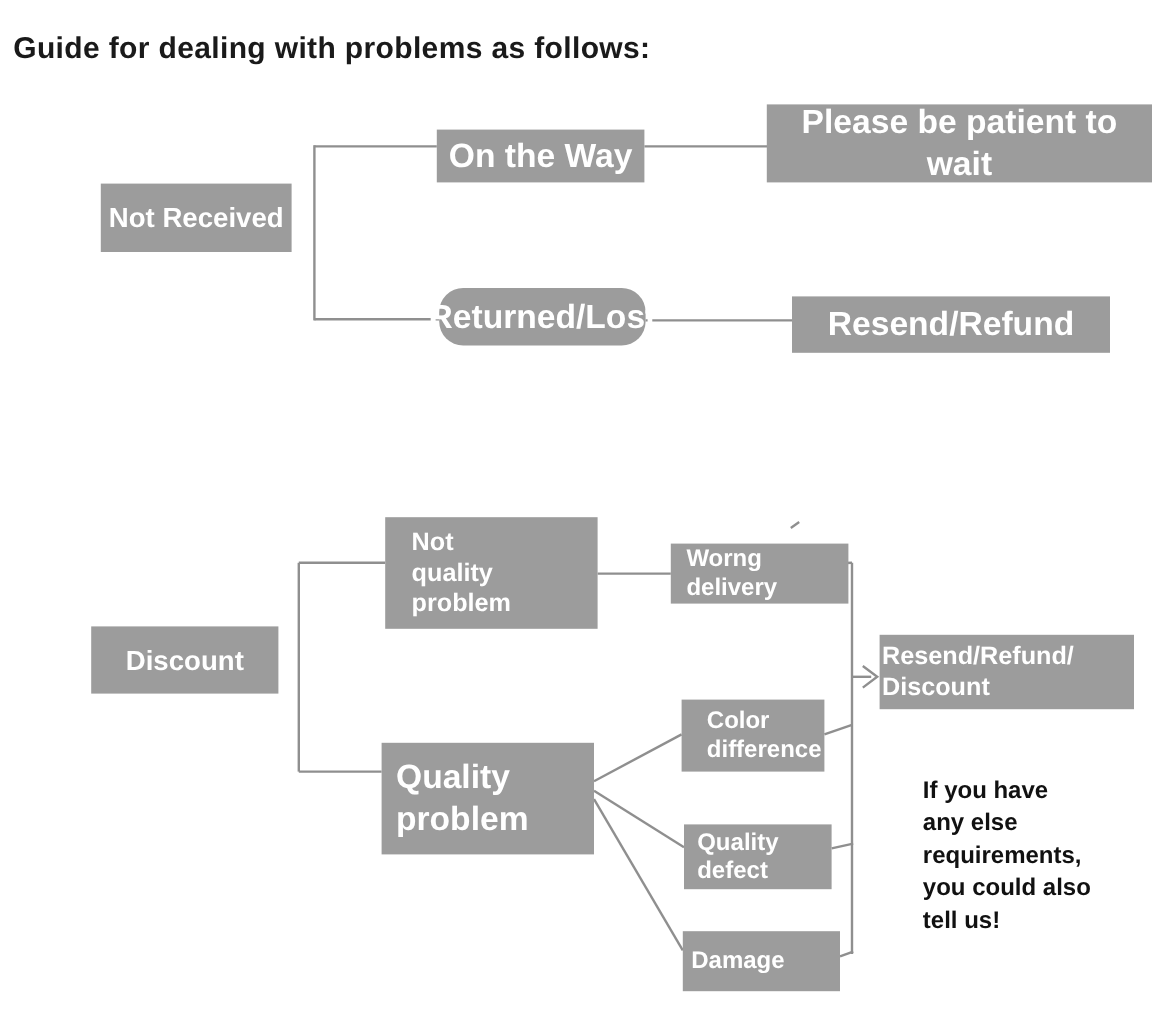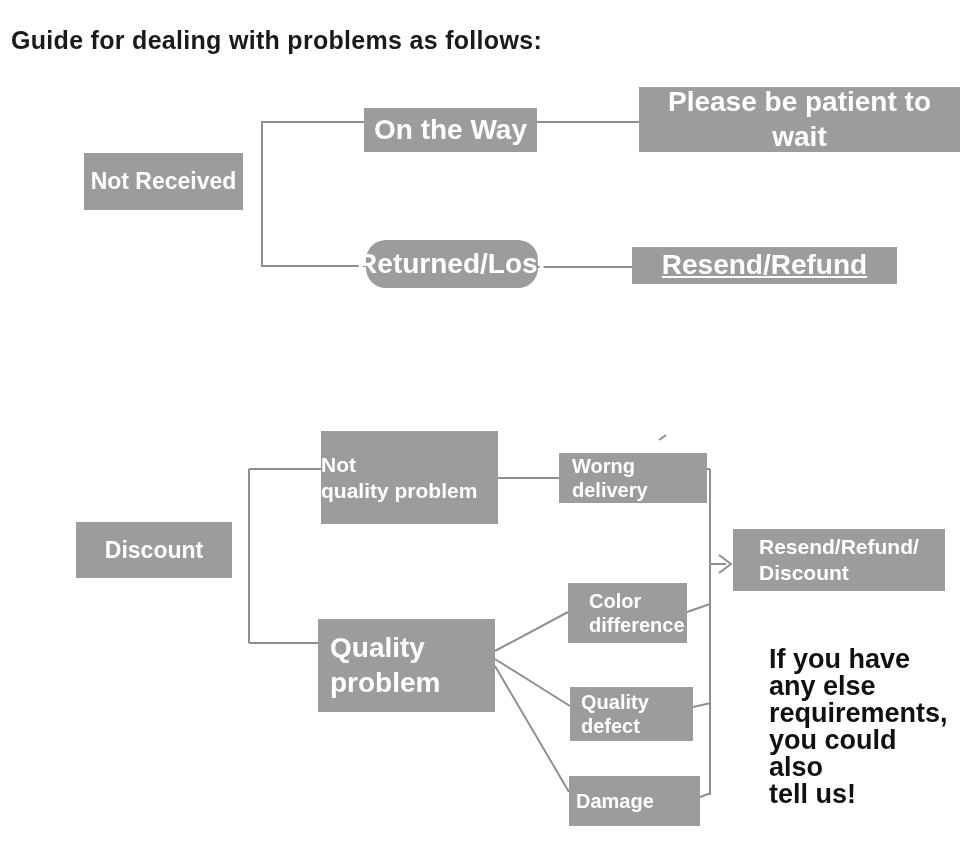--- a/index.html
+++ b/index.html
@@ -37,21 +37,21 @@
     white-space: pre-line;
     line-height: 1.22;
   }
   .node.center { justify-content: center; text-align: center; }
   .f23 { font-size: 23px; }
   .f22 { font-size: 28px; }
   .f21 { font-size: 21px; }
   .f20 { font-size: 20px; }
   .note {
     position: absolute; left: 769px; top: 646px; width: 180px;
-    font-size: 27px; line-height: 27px; font-weight: bold;
+    font-size: 20px; line-height: 27px; font-weight: bold;
     color: var(--note-text); white-space: pre-line;
   }
 </style>
 </head>
 <body>
 
 <div class="stage">
 
   <div class="title">Guide for dealing with problems as follows:</div>
 
@@ -80,35 +80,35 @@
     <path d="M495 659 L570 706"></path>
     <path d="M495 666 L569 792"></path>
 
     <path d="M659 440 L666 435"></path>
   </svg>
 
   <div class="node center f23" style="left:84px; top:153px; width:159px; height:57px;">Not Received</div>
   <div class="node center f22" style="left:364px; top:108px; width:173px; height:44px;">On the Way</div>
   <div class="node center f22" style="left:639px; top:87px; width:321px; height:65px;">Please be patient to wait</div>
   <div class="node center f22" style="left:366px; top:240px; width:172px; height:48px;border-radius:20px;">Returned/Lost</div>
-  <div class="node center f22" style="left:632px; top:247px; width:265px; height:37px;text-decoration:underline;">Resend/Refund</div>
+  <div class="node center f22" style="left:660px; top:247px; width:265px; height:47px;">Resend/Refund</div>
 
   <div class="node center f23" style="left:76px; top:522px; width:156px; height:56px;">Discount</div>
-  <div class="node f21" style="left:321px; top:431px; width:177px; height:93px; padding-left:0;">Not
+  <div class="node f21" style="left:321px; top:431px; width:177px; height:93px; padding-left:22px;">Not
 quality problem</div>
   <div class="node f20" style="left:559px; top:453px; width:148px; height:50px; padding-left:13px;">Worng
 delivery</div>
   <div class="node f22" style="left:318px; top:619px; width:177px; height:93px; padding-left:12px;">Quality
 problem</div>
   <div class="node f20" style="left:568px; top:583px; width:119px; height:60px; padding-left:21px;">Color
 difference</div>
   <div class="node f20" style="left:570px; top:687px; width:123px; height:54px; padding-left:11px;">Quality
 defect</div>
   <div class="node f20" style="left:569px; top:776px; width:131px; height:50px; padding-left:7px;">Damage</div>
-  <div class="node f21" style="left:733px; top:529px; width:212px; height:62px; padding-left:26px;">Resend/Refund/
+  <div class="node f21" style="left:733px; top:529px; width:212px; height:62px; padding-left:2px;">Resend/Refund/
 Discount</div>
 
   <div class="note">If you have
 any else
 requirements,
 you could also
 tell us!</div>
 
 </div>
 

